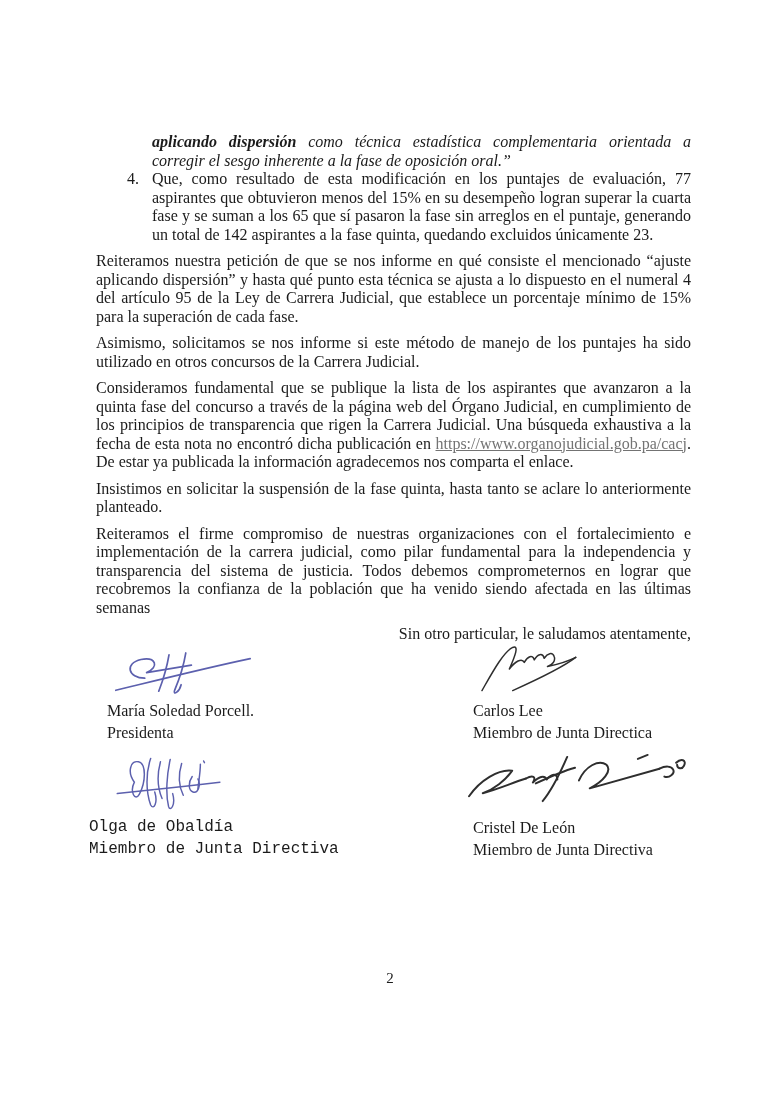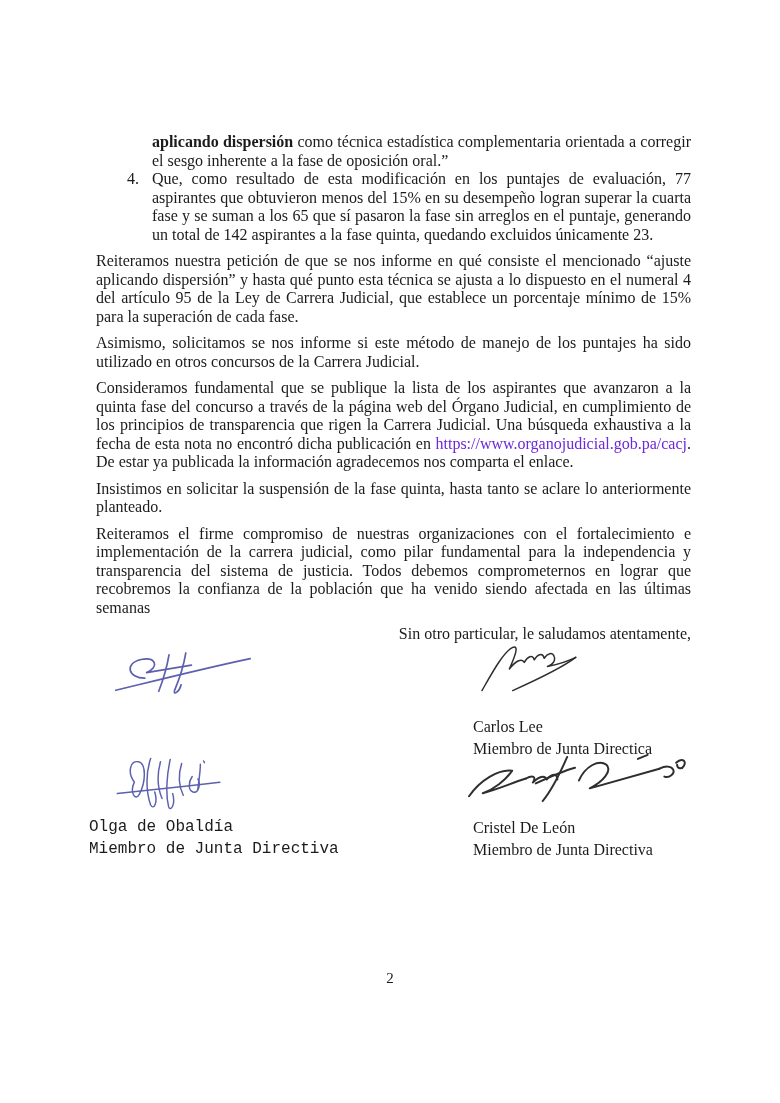--- a/index.html
+++ b/index.html
@@ -10,27 +10,27 @@
     font-family:"Liberation Serif", serif;
     color:#1b1b1b;
     overflow:hidden;
   }
   .flow {
     position:absolute;
     left:96px; top:133px; width:595px;
     font-size:16px; line-height:18.5px;
     text-align:justify;
   }
-  .quote-cont { margin:0 0 0 56px; }
+  .quote-cont { margin:0 0 0 56px;font-style:italic; }
   .quote-cont b { font-weight:bold; }
   .list-item { position:relative; padding-left:56px; margin:0; }
   .list-item .marker { position:absolute; left:31px; top:0; }
   p.body { margin:8px 0 0 0; }
   .closing { margin:8px 0 0 0; text-align:right; }
-  .url { color:#6d28d9; cursor:pointer; }
+  .url { text-decoration:underline; color:#737373; cursor:pointer; }
   .sig-img { position:absolute; }
   .sig-block { position:absolute; font-size:16px; line-height:21.5px; text-align:left; }
   .cc-block { position:absolute; left:107px; top:904px; font-size:16px; line-height:22px; }
   .cc-block .cc2 { padding-left:27px; }
   .page-num { position:absolute; left:0; top:970px; width:780px; text-align:center; font-size:15px; }
 </style>
 </head>
 <body>
 
 <div class="page">
@@ -67,22 +67,26 @@
     </g>
   </svg>
 
   <svg class="sig-img" style="left:477px; top:643px;" width="112" height="52" viewBox="0 0 135 62">
     <g fill="none" stroke-width="1.8" stroke-linecap="round" stroke-linejoin="round" stroke="#2e2e2e">
       <path d="M6 57 C 18 36, 32 10, 43 5 C 51 2, 46 15, 39 31 C 46 22, 54 17, 57 23 C 61 16, 67 13, 69 20 C 73 13, 79 11, 81 18 C 85 12, 91 10, 93 16 C 95 21, 91 26, 85 28 C 95 26, 107 23, 119 17"></path>
       <path d="M119 17 C 102 30, 72 44, 43 57"></path>
     </g>
   </svg>
 
+  <div class="sig-block" style="left:107px; top:700px;">
+    <div>María Soledad Porcell.</div>
+    <div>Presidenta</div>
+  </div>
 
-  <div class="sig-block" style="left:473px; top:700px;margin-top:16px;">
+  <div class="sig-block" style="left:473px; top:700px;">
     <div>Carlos Lee</div>
     <div>Miembro de Junta Directica</div>
   </div>
 
   <svg class="sig-img" style="left:114px; top:751px;" width="110" height="64" viewBox="0 0 135 66">
     <g fill="none" stroke-width="1.8" stroke-linecap="round" stroke-linejoin="round" stroke="#5c60ae">
       <path d="M25 32 C 16 20, 20 5, 30 7 C 40 9, 39 32, 31 47 C 26 56, 19 44, 25 32"></path>
       <path d="M45 3 C 39 20, 39 44, 45 60 C 49 67, 54 57, 50 44"></path>
       <path d="M57 7 C 53 22, 53 38, 59 52"></path>
       <path d="M69 4 C 65 22, 63 46, 67 62 C 69 69, 76 60, 72 46"></path>

